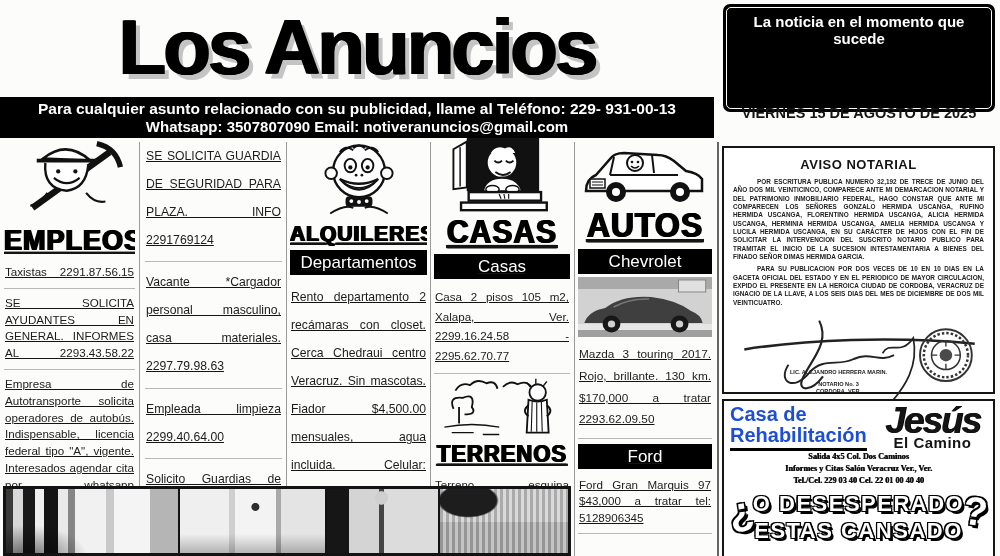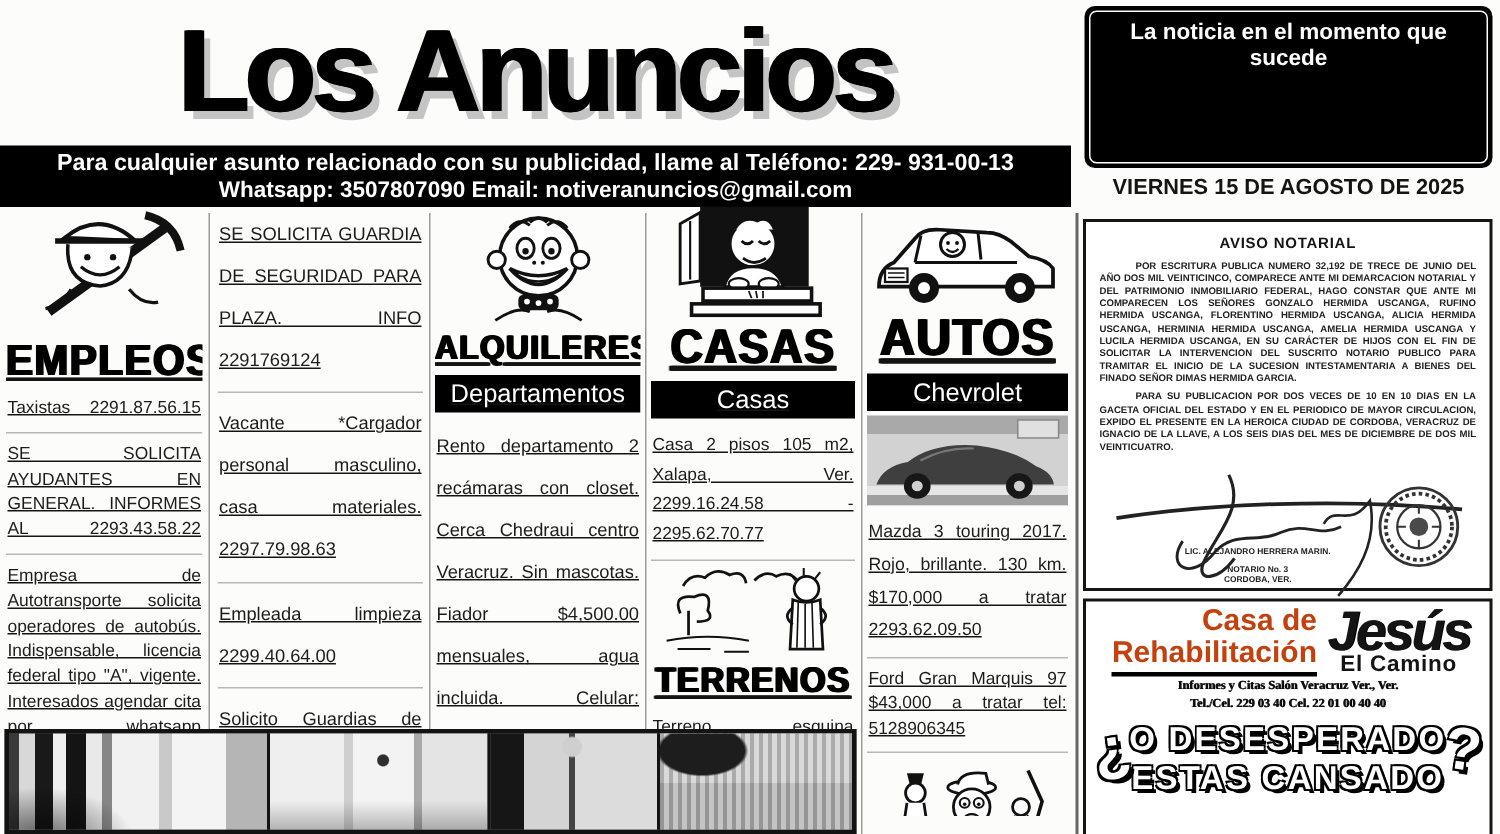--- a/index.html
+++ b/index.html
@@ -15,21 +15,21 @@
   .contact-bar .l1{font-size:15.5px;margin-top:3px;}
   .contact-bar .l2{font-size:15px;}
 
   
   .notiver-box{position:absolute;left:723px;top:4px;width:272px;height:108px;background:#000;border-radius:7px;}
   .notiver-inner{position:absolute;left:3px;top:3px;right:3px;bottom:3px;border:1.5px solid #fff;
     border-radius:5px;text-align:center;color:#fff;}
   .tagline{font-size:15px;font-weight:bold;margin-top:5px;}
   .brand{font-size:54px;font-weight:bold;line-height:1;margin-top:-1px;letter-spacing:1px;
     text-shadow:1.2px 0 #fff,-1.2px 0 #fff;}
-  .date-line{position:absolute;left:723px;top:117px;width:272px;text-align:center;
+  .date-line{position:absolute;left:723px;top:105px;width:272px;text-align:center;
     font-size:14.5px;font-weight:bold;}
 
   
   .col{position:absolute;top:132px;height:412px;overflow:hidden;text-decoration:underline;}
   #col1{left:4px;width:131px;}
   #col2{left:145px;width:137px;padding-top:4px;box-sizing:border-box;}
   #col3{left:290px;width:137px;}
   #col4{left:434px;width:136px;}
   #col5{left:578px;width:134px;}
   .vline{position:absolute;top:142px;height:414px;width:1px;background:#9a9a9a;}
@@ -71,33 +71,33 @@
     radial-gradient(circle at 49% 14%,#cfcfcf 0 8%,transparent 9%),
     linear-gradient(90deg,#161616 0 20%,#d4d4d4 20% 47%,#454545 47% 51%,#dcdcdc 51% 100%);}
   .ph4{width:23%;background:
     radial-gradient(ellipse 40% 45% at 22% 18%,#1d1d1d 0 55%,transparent 60%),
     repeating-linear-gradient(90deg,rgba(120,120,120,.55) 0 3px,rgba(205,205,205,.55) 3px 6px),
     linear-gradient(180deg,#e8e8e8 0 52%,#b9b9b9 52% 100%);}
 
   
   .aviso{position:absolute;left:722px;top:146px;width:273px;height:248px;border:2px solid #151515;
     background:#fff;box-sizing:border-box;padding:7px 9px 0;}
-  .aviso-title{text-align:center;font-size:10px;font-weight:bold;letter-spacing:.5px;margin:2px 0 6px;}
+  .aviso-title{text-align:center;font-size:13px;font-weight:bold;letter-spacing:.5px;margin:2px 0 6px;}
   .aviso p{font-size:6.4px;line-height:1.3;text-align:justify;margin:0 0 4px;
     text-indent:24px;font-weight:bold;color:#222;}
   .sig-wrap{position:relative;height:100px;}
   .sig-wrap svg{position:absolute;left:4px;top:0;width:245px;height:96px;}
   .sig-line{position:absolute;left:0;right:40px;text-align:center;font-size:5.6px;font-weight:bold;color:#222;}
   .sig-name{top:58px;} .sig-notary{top:70px;} .sig-city{top:77px;}
 
   
   .rehab{position:absolute;left:722px;top:399px;width:273px;height:160px;border:2px solid #151515;
     background:#fff;box-sizing:border-box;overflow:hidden;}
   .rehab-head{display:flex;padding:3px 6px 0;}
-  .rehab-title{width:148px;text-align:right;font-weight:bold;line-height:1.05;color:#c2410c;}
+  .rehab-title{width:148px;text-align:left;font-weight:bold;line-height:1.05;color:#1d4ed8;}
   .rt1{font-size:20px;} .rt2{font-size:20px;border-bottom:3px solid #000;padding-bottom:2px;display:inline-block;}
   .jesus{flex:1;text-align:center;position:relative;}
   .jesus-script{font-family:Liberation Sans, sans-serif;font-style:italic;font-weight:bold;
     font-size:37px;line-height:.9;letter-spacing:-2px;text-shadow:.8px 0 #000;}
   .jesus-sub{font-size:15px;font-weight:bold;margin-top:-3px;letter-spacing:.5px;}
   .goth{text-align:center;font-family:"Liberation Serif",serif;font-weight:bold;font-size:8.2px;
     line-height:1.3;text-shadow:.5px 0 #000;margin-top:1px;color:#111;}
   .cansado{position:relative;text-align:center;margin-top:5px;height:62px;}
   .bub{font-size:22px;font-weight:bold;letter-spacing:1.5px;line-height:1.2;white-space:nowrap;color:#fff;
     text-shadow:-1.3px -1.3px 0 #000,1.3px -1.3px 0 #000,-1.3px 1.3px 0 #000,1.3px 1.3px 0 #000,2.6px 2.6px 0 #000;}
@@ -248,20 +248,21 @@
         <rect x="0" y="53" width="128" height="7" fill="#9f9f9f"></rect>
         <path d="M6 46 Q10 34 26 31 Q42 18 70 20 Q94 23 108 34 Q118 38 119 46 Z" fill="#3f3f3f"></path>
         <path d="M34 30 Q50 21 68 22" stroke="#777" fill="none" stroke-width="1.5"></path>
         <circle cx="32" cy="47" r="8.5" fill="#171717"></circle>
           <circle cx="32" cy="47" r="3.5" fill="#cfcfcf"></circle>
         <circle cx="97" cy="47" r="8.5" fill="#171717"></circle>
           <circle cx="97" cy="47" r="3.5" fill="#cfcfcf"></circle>
       </svg>
     </div>
     <p class="ad airy5">Mazda 3 touring 2017. Rojo, brillante. 130 km. $170,000 a tratar 2293.62.09.50</p>
+    <div class="subbar">Ford</div>
     <p class="ad tight">Ford Gran Marquis 97 $43,000 a tratar tel: 5128906345</p>
     <div class="hunters">
       <svg viewBox="0 0 130 62" width="122" height="60">
         <path d="M22 6 h12 l-2 8 h-8 Z" fill="#111"></path>
         <circle cx="28" cy="20" r="7" fill="#fff" stroke="#111" stroke-width="2"></circle>
         <path d="M22 27 l-3 20 h18 l-3 -20" fill="#fff" stroke="#111" stroke-width="2"></path>
         <ellipse cx="68" cy="16" rx="17" ry="5" fill="#fff" stroke="#111" stroke-width="2"></ellipse>
         <path d="M58 14 q2 -10 20 -8 l2 8" fill="#fff" stroke="#111" stroke-width="2"></path>
         <circle cx="68" cy="30" r="13" fill="#fff" stroke="#111" stroke-width="2"></circle>
         <circle cx="63" cy="27" r="3.5" fill="#fff" stroke="#111" stroke-width="1.5"></circle>
@@ -311,20 +312,21 @@
     <div class="rehab-head">
       <div class="rehab-title">
         <div class="rt1">Casa de</div>
         <span class="rt2">Rehabilitación</span>
       </div>
       <div class="jesus">
         <div class="jesus-script">Jesús</div>
         <div class="jesus-sub">El Camino</div>
       </div>
     </div>
+    <div class="goth">Salida 4x5 Col. Dos Caminos</div>
     <div class="goth">Informes y Citas Salón Veracruz Ver., Ver.</div>
     <div class="goth">Tel./Cel. 229 03 40  Cel. 22 01 00 40 40</div>
     <div class="cansado">
       <span class="qmark q-open">¿</span>
       <div class="bub">O DESESPERADO</div>
       <div class="bub">ESTAS CANSADO</div>
       <span class="qmark q-close">?</span>
     </div>
   </div>
 

